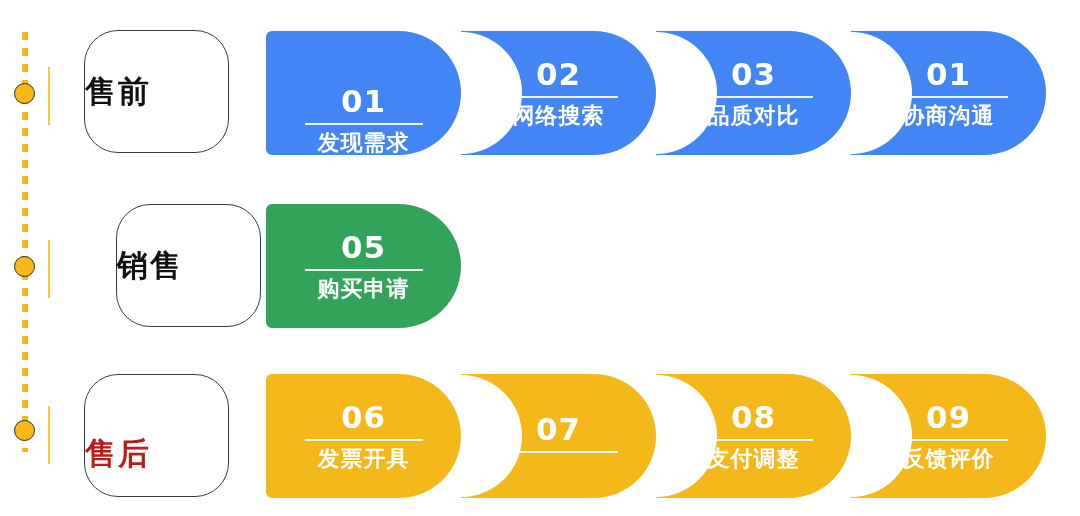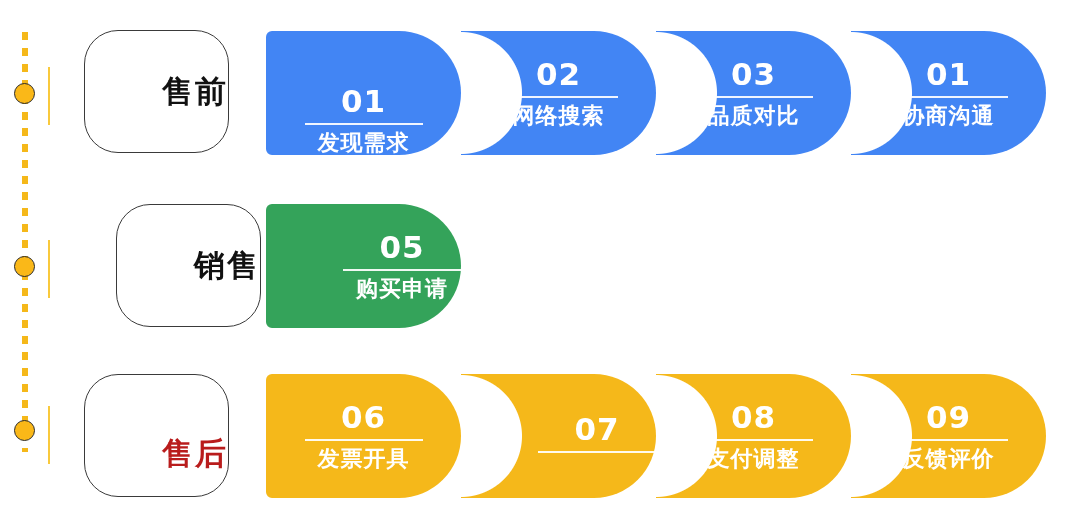--- a/index.html
+++ b/index.html
@@ -27,21 +27,21 @@
     background:#FAB818;border:1.6px solid #2b2b2b;box-sizing:border-box;
     left:14px;
   }
   .tick{position:absolute;left:48px;width:2px;background:#F9C93C;}
 
   
   .stage-box{
     position:absolute;left:84px;width:145px;height:123px;
     border:1.6px solid #3a3a3a;border-radius:34px;background:#fff;
     box-sizing:border-box;
-    display:flex;align-items:center;justify-content:flex-end;
+    display:flex;align-items:center;justify-content:flex-start;
   }
   .stage-box span{
     font-size:31px;font-weight:bold;color:#111;
     letter-spacing:2px;line-height:1;
     font-family:"DejaVu Sans","Liberation Sans",sans-serif;
   }
 
   
   .row{position:absolute;left:266px;height:124px;}
   .chev{
@@ -154,21 +154,21 @@
             <i></i>
           </div>
           <div class="content">
             <div class="num" style="color: rgb(255, 255, 255);">01</div>
             <div class="rule"></div>
             <div class="lbl" style="color: rgb(255, 255, 255);">协商沟通</div>
           </div>
         </div>
       </div>
       <div class="row" style="top: 204px; width: 255px;">
-        <div class="chev lone" style="left: 0px; width: 195px; color: rgb(52, 163, 90); z-index: 40; align-items: flex-end;">
+        <div class="chev lone" style="left: 0px; width: 195px; color: rgb(52, 163, 90); z-index: 40;">
           <div class="shape">
             <i></i>
           </div>
           <div class="content">
             <div class="num" style="color: rgb(255, 255, 255);">05</div>
             <div class="rule"></div>
             <div class="lbl" style="color: rgb(255, 255, 255);">购买申请</div>
           </div>
         </div>
       </div>
@@ -176,21 +176,21 @@
         <div class="chev first" style="left: 0px; width: 195px; color: rgb(245, 184, 26); z-index: 40;">
           <div class="shape">
             <i></i>
           </div>
           <div class="content">
             <div class="num" style="color: rgb(255, 255, 255);">06</div>
             <div class="rule"></div>
             <div class="lbl" style="color: rgb(255, 255, 255);">发票开具</div>
           </div>
         </div>
-        <div class="chev" style="left: 195px; width: 195px; color: rgb(245, 184, 26); z-index: 39; align-items: flex-end;">
+        <div class="chev" style="left: 195px; width: 195px; color: rgb(245, 184, 26); z-index: 39;">
           <div class="shape">
             <i></i>
           </div>
           <div class="content">
             <div class="num" style="color: rgb(255, 255, 255);">07</div>
             <div class="rule"></div>
           </div>
         </div>
         <div class="chev" style="left: 390px; width: 195px; color: rgb(245, 184, 26); z-index: 38;">
           <div class="shape">

